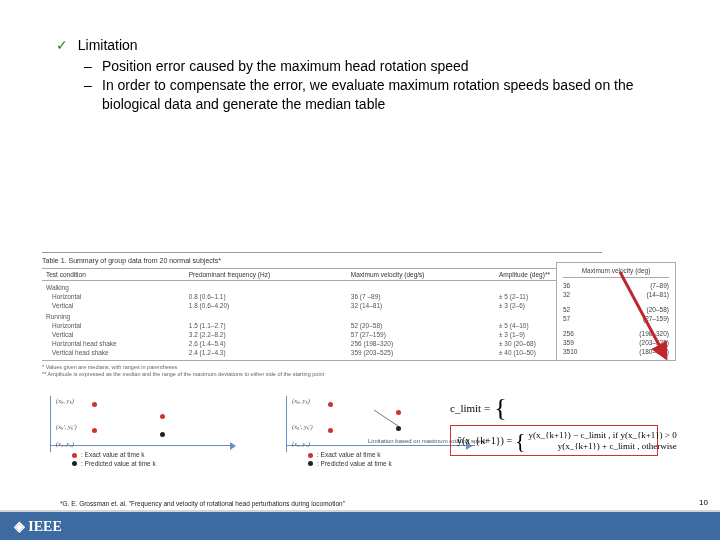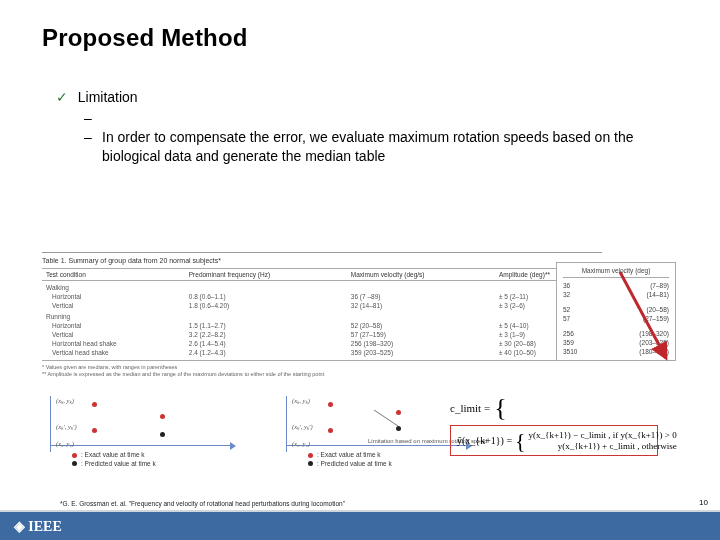--- a/index.html
+++ b/index.html
@@ -101,30 +101,30 @@
   }
   .pagenum { position: absolute; right: 12px; bottom: 33px; font-size: 8px; color: #000; }
   .footer-top-line { position: absolute; left: 0; bottom: 28px; width: 100%; height: 2px; background: #d0d6de; }
 
 </style>
 </head>
 <body>
 
 <div class="slide">
 
-  <div class="title">Proposed Method</div>
 
   <div class="body-block">
     <div class="ck-row">
       <span class="ck">✓</span>
       <span>Limitation</span>
     </div>
     <div class="sub">
       <div class="sub-row">
         <span class="dash">–</span>
+        <span>Position error caused by the maximum head rotation speed</span>
       </div>
       <div class="sub-row">
         <span class="dash">–</span>
         <span>In order to compensate the error, we evaluate maximum rotation speeds based on the biological data and generate the median table</span>
       </div>
     </div>
   </div>
 
   <div class="table-wrap">
     <div class="tbl-title">Table 1. Summary of group data from 20 normal subjects*</div>

